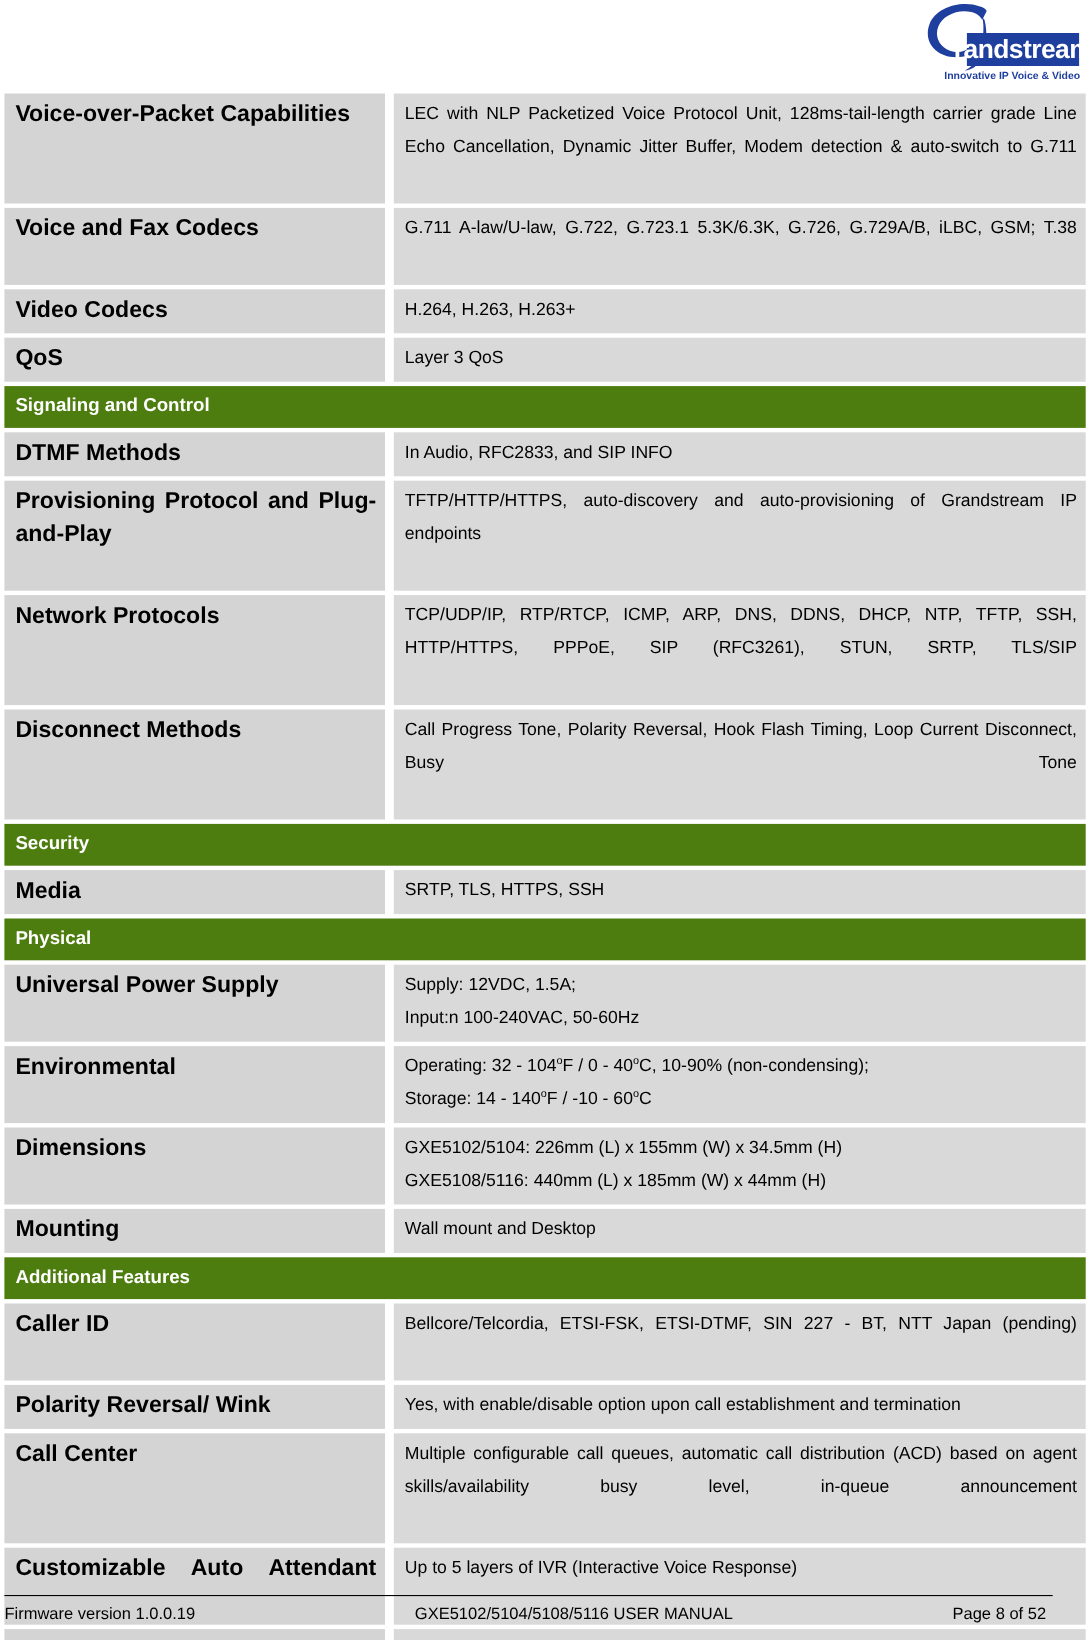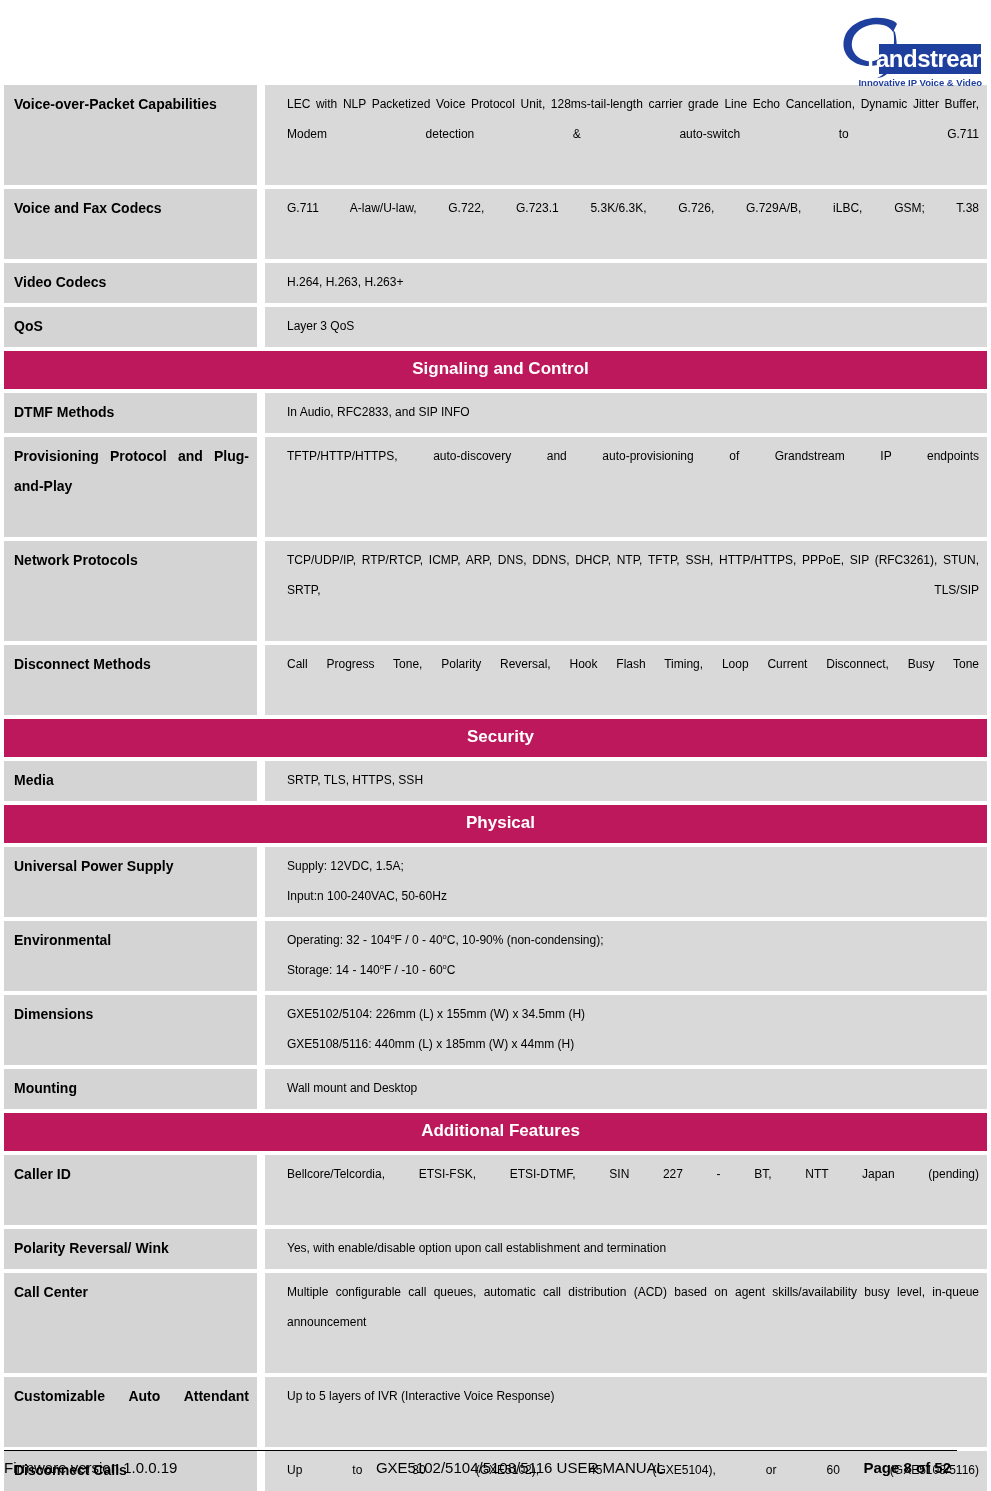--- a/index.html
+++ b/index.html
@@ -17,21 +17,21 @@
   }
 
   
   .page-header {
     height: 85px;
     position: relative;
   }
   .logo {
     position: absolute;
     right: 8px;
-    top: 16px;
+    top: 2px;
     width: 152px;
     height: 74px;
     text-align: right;
   }
   .logo svg { display: block; }
 
   
   .spec-table {
     width: 983px;
     margin: 0 0 0 4px;
@@ -40,64 +40,64 @@
     table-layout: fixed;
   }
   .spec-table td {
     vertical-align: top;
     padding: 0;
   }
 
   .row-spacer { height: 4px; }
 
   td.label-cell {
-    width: 253px;
+    width: 346px;
     background: #d4d4d4;
     font-weight: bold;
-    font-size: 14px;
+    font-size: 21px;
     line-height: 30px;
     padding: 4px 8px 6px 10px;
     text-align: justify;
     text-justify: inter-word;
     box-sizing: border-box;
   }
   td.gap-cell {
     width: 8px;
     background: #ffffff;
   }
   td.value-cell {
     background: #d9d9d9;
-    font-size: 12px;
+    font-size: 16px;
     line-height: 30px;
-    padding: 4px 8px 6px 22px;
+    padding: 4px 8px 6px 10px;
     text-align: justify;
     text-justify: inter-word;
     box-sizing: border-box;
   }
   
   .label-cell > .jt, .value-cell > .jt {
     display: block;
     text-align: justify;
     text-justify: inter-word;
   }
   .label-cell > .jt::after, .value-cell > .jt::after {
     content: "";
     display: inline-block;
     width: 100%;
   }
   .nojust .jt::after { display: none; }
 
   tr.section-row td {
-    background: #be185d;
+    background: #4d7c0f;
     color: #ffffff;
     font-weight: bold;
     font-size: 17px;
     line-height: 20px;
     padding: 8px 0 10px 10px;
-    text-align: center;
+    text-align: left;
   }
   sup.deg {
     font-size: 0.62em;
     vertical-align: super;
     line-height: 0;
   }
 
   
   .page-footer {
     position: absolute;
@@ -111,21 +111,21 @@
     margin-bottom: 6px;
   }
   .footer-inner {
     display: flex;
     align-items: baseline;
     font-size: 15px;
     line-height: 22px;
   }
   .footer-left   { flex: 0 0 auto; }
   .footer-center { flex: 1 1 auto; text-align: center; }
-  .footer-right  { flex: 0 0 auto; padding-right: 6px; font-weight: bold; }
+  .footer-right  { flex: 0 0 auto; padding-right: 6px; }
 </style>
 </head>
 <body>
 
 <div class="page-header">
   <div class="logo">
     <svg width="152" height="74" viewBox="0 0 152 74" aria-hidden="true">
 
       <path d="M60 4 C44 -2 20 4 14 20 C8 36 20 50 38 50 C48 50 56 46 60 40
                L52 40 C48 44 42 46 36 45 C24 43 18 32 22 22 C26 12 40 6 52 9

